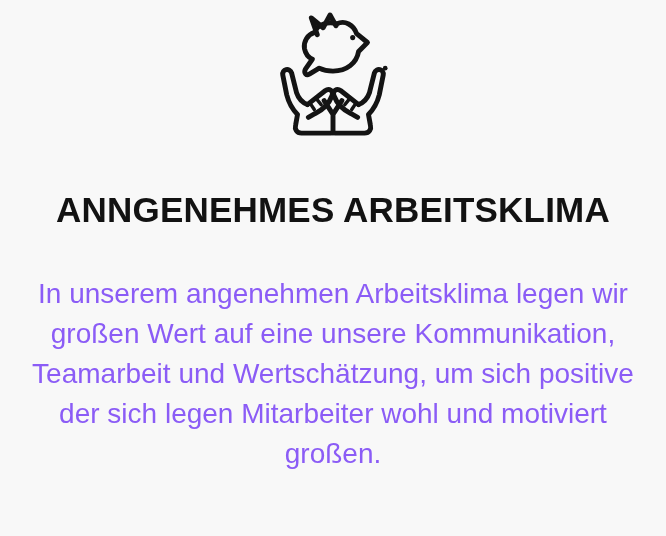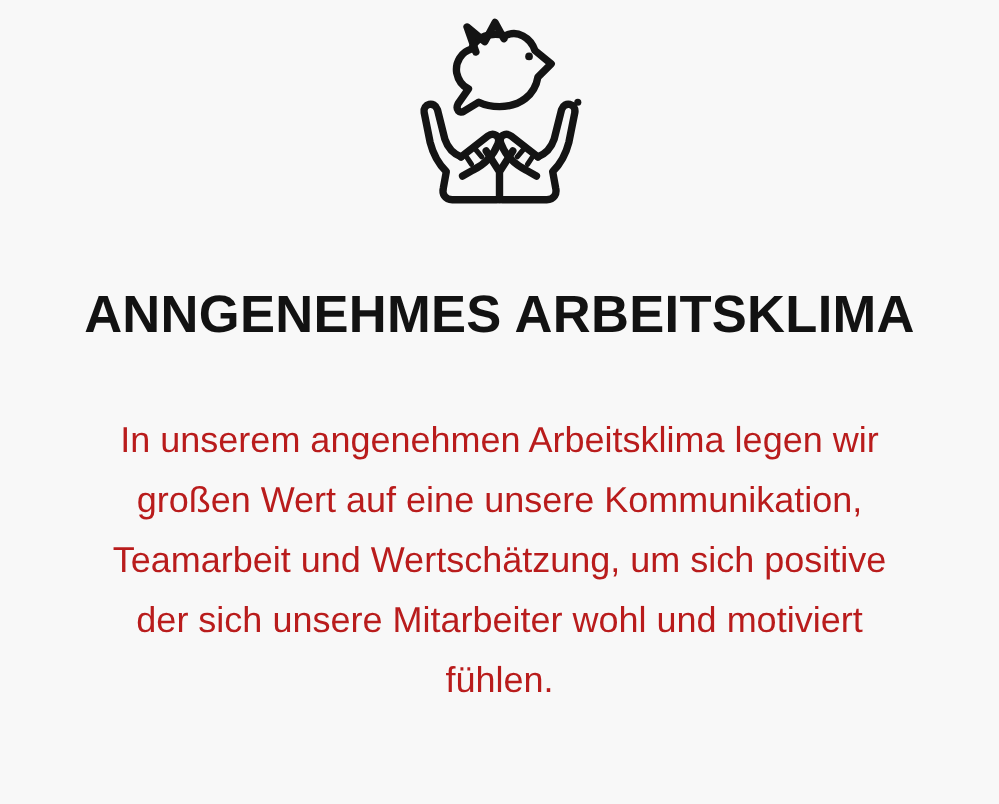--- a/index.html
+++ b/index.html
@@ -40,24 +40,24 @@
     line-height: 44px;
     font-weight: 800;
     letter-spacing: 0.2px;
     color: #121212;
     text-align: right;
     white-space: nowrap;
   }
   .section-paragraph {
     margin: 42px 0 0 0;
     padding: 0;
-    font-size: 24px;
+    font-size: 28px;
     line-height: 40px;
     font-weight: 400;
-    color: #b91c1c;
+    color: #8b5cf6;
     text-align: center;
   }
   .section-paragraph .line {
     display: block;
     white-space: nowrap;
   }
 </style>
 </head>
 <body>
 
@@ -89,17 +89,17 @@
       <circle cx="119" cy="57" r="2.4" fill="#141414" stroke="none"></circle>
     </svg>
   </div>
 
   <h1 class="section-heading">ANNGENEHMES ARBEITSKLIMA</h1>
 
   <p class="section-paragraph">
     <span class="line">In unserem angenehmen Arbeitsklima legen wir</span>
     <span class="line">großen Wert auf eine unsere Kommunikation,</span>
     <span class="line">Teamarbeit und Wertschätzung, um sich positive</span>
-    <span class="line">der sich unsere Mitarbeiter wohl und motiviert</span>
-    <span class="line">fühlen.</span>
+    <span class="line">der sich legen Mitarbeiter wohl und motiviert</span>
+    <span class="line">großen.</span>
   </p>
 
 </div>
 
 </body></html>

